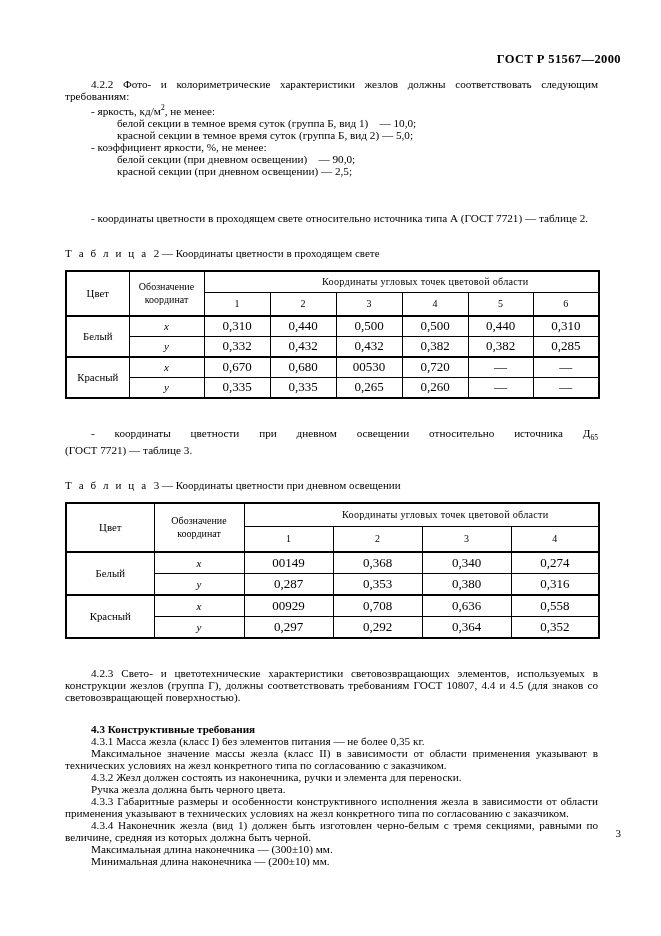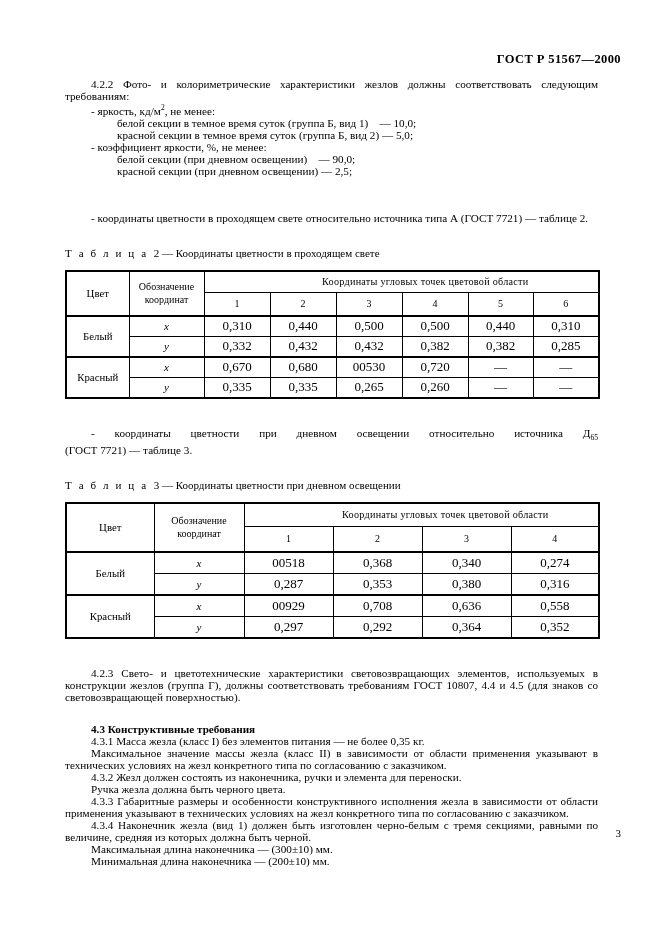--- a/index.html
+++ b/index.html
@@ -245,21 +245,21 @@
         <tr>
           <td class="cell-idx h-group" style="height:24px">1</td>
           <td class="cell-idx h-group">2</td>
           <td class="cell-idx h-group">3</td>
           <td class="cell-idx h-group">4</td>
         </tr>
 
         <tr>
           <td rowspan="2" class="cell-color">Белый</td>
           <td class="cell-axis" style="height:20px">x</td>
-          <td class="cell-num">00518</td>
+          <td class="cell-num">00149</td>
           <td class="cell-num">0,368</td>
           <td class="cell-num">0,340</td>
           <td class="cell-num">0,274</td>
         </tr>
         <tr>
           <td class="cell-axis" style="height:20px">y</td>
           <td class="cell-num">0,287</td>
           <td class="cell-num">0,353</td>
           <td class="cell-num">0,380</td>
           <td class="cell-num">0,316</td>

